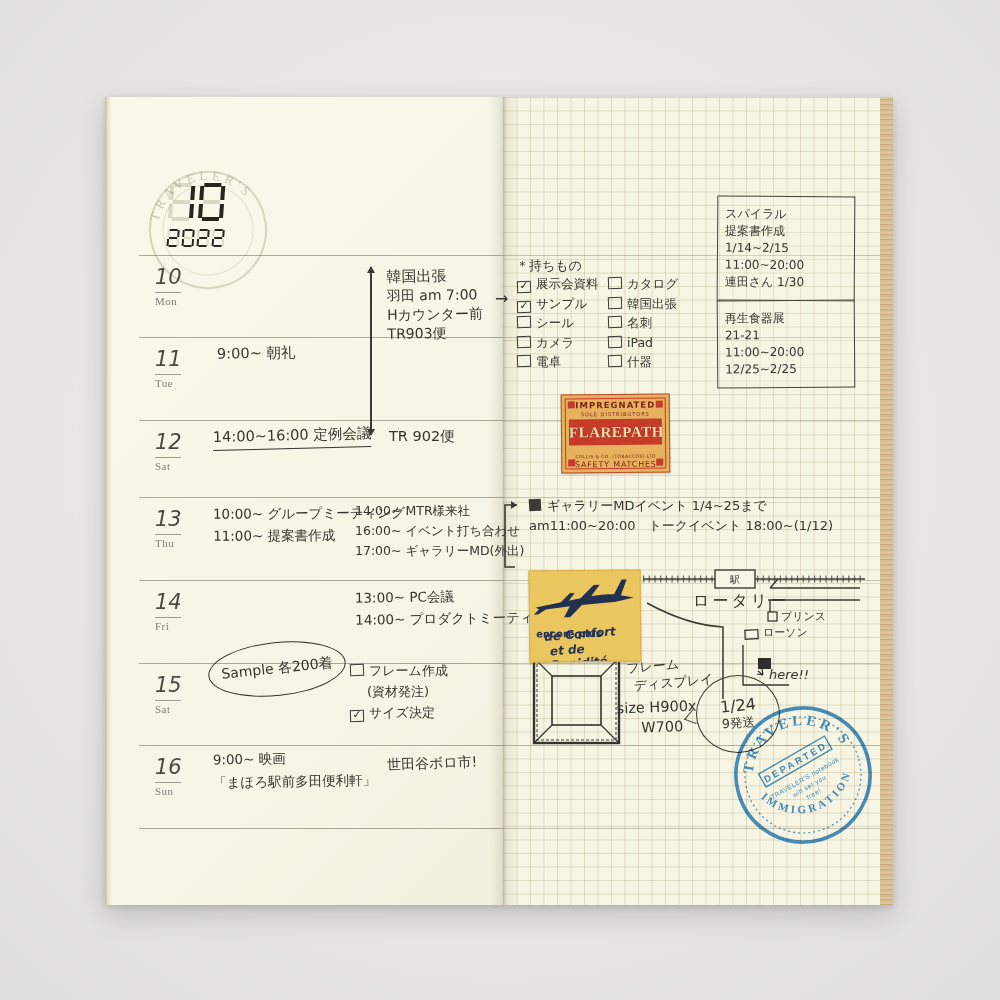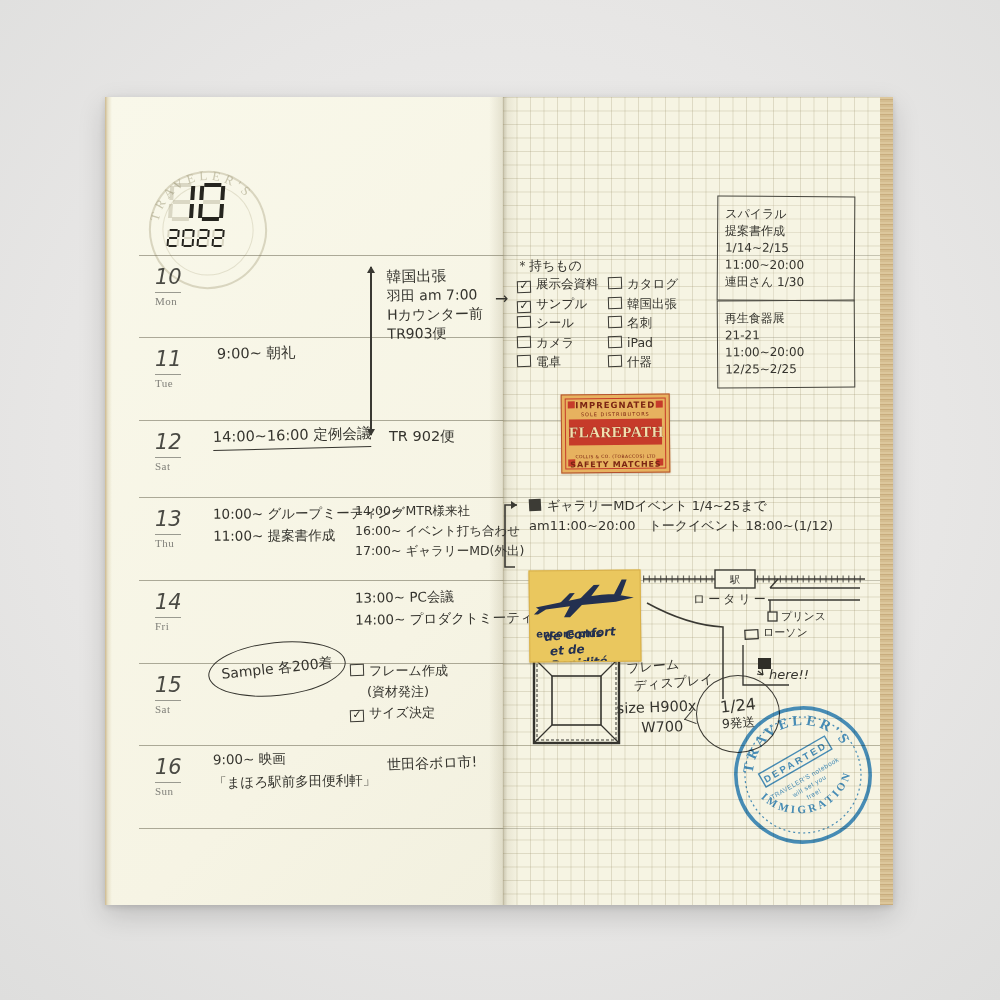--- a/index.html
+++ b/index.html
@@ -55,21 +55,21 @@
   #matchbox{position:absolute;background:#e7b25f;border:1px solid #b3502f;box-shadow:0 1px 2px rgba(80,50,20,.25);
             z-index:5;text-align:center;color:#4a2d15;}
   #matchbox .inner{position:absolute;left:3px;top:3px;right:3px;bottom:3px;border:1px solid #c63b2a;}
   #matchbox .sq{position:absolute;width:7px;height:7px;background:#c63b2a;}
   #matchbox .band{position:absolute;left:7px;right:7px;top:24px;height:26px;background:#c63b2a;
                   color:#f3dfae;font-family:"Liberation Serif",serif;font-weight:bold;font-size:15px;
                   letter-spacing:.5px;line-height:26px;text-shadow:0 0 1px #5e1409;}
   #matchbox .t1{position:absolute;left:0;right:0;top:5px;font-size:8.5px;font-weight:bold;letter-spacing:1px;color:#7c2513;}
   #matchbox .t2{position:absolute;left:0;right:0;top:16px;font-size:5px;letter-spacing:1px;color:#7c2513;}
   #matchbox .t3{position:absolute;left:0;right:0;bottom:13px;font-size:4.5px;letter-spacing:.4px;color:#7c2513;}
-  #matchbox .t4{position:absolute;left:0;right:0;bottom:3px;font-size:8px;font-weight:bold;letter-spacing:.8px;color:#7c2513;}
+  #matchbox .t4{position:absolute;left:0;right:0;bottom:3px;font-size:8px;font-weight:normal;letter-spacing:.8px;color:#7c2513;}
   
   #airline{position:absolute;background:#eac75e;border:1px solid #d8b04a;box-shadow:0 1px 2px rgba(80,60,20,.3);
            z-index:5;color:#233050;overflow:hidden;}
   #airline .l1{position:absolute;left:6px;top:44px;font-size:10px;font-weight:bold;margin-top:13px;}
   #airline .l2{position:absolute;left:14px;top:56px;font-size:12px;font-style:italic;font-weight:bold;transform:rotate(-4deg);}
   #airline .l3{position:absolute;left:20px;top:70px;font-size:12px;font-style:italic;font-weight:bold;transform:rotate(-4deg);}
   
   #bubble{position:absolute;border:1.6px solid #3a3933;border-radius:50%;z-index:5;
           display:flex;flex-direction:column;align-items:center;justify-content:center;}
   #bubble:before{content:"";position:absolute;left:-9px;top:34px;width:12px;height:12px;
@@ -279,21 +279,21 @@
       <rect x="76" y="3" width="40" height="18" fill="#f6f4e3" stroke="#3a3933" stroke-width="1.4"></rect>
       <text x="96" y="16" text-anchor="middle" font-size="10" fill="#3a3933">駅</text>
       <path d="M8 36 Q48 58 84 60 L84 132" fill="none" stroke="#3a3933" stroke-width="1.5"></path>
       <path d="M131 21 L221 21 M131 21 L139 12 M129 33 L221 33 M131 33 L131 45" fill="none" stroke="#3a3933" stroke-width="1.4"></path>
       <rect x="129" y="45" width="9" height="9" fill="none" stroke="#3a3933" stroke-width="1.3"></rect>
       <path d="M104 78 L104 112 L104 118 L150 118" fill="none" stroke="#3a3933" stroke-width="1.4"></path>
       <rect x="106" y="63" width="13" height="9" fill="none" stroke="#3a3933" stroke-width="1.3" transform="rotate(-3 112 67)"></rect>
       <rect x="119" y="91" width="13" height="11" fill="#2f2e28"></rect>
       <path d="M124 108 l-5 -4 m5 4 l-1 -6 m1 6 l-6 -1" stroke="#2f2e28" stroke-width="1.2" fill="none"></path>
     </svg>
-    <span class="abs hw" style="left:54px;top:24px;font-size:12px;letter-spacing:3px;">ロータリー</span>
+    <span class="abs hw" style="left:54px;top:24px;font-size:16px;letter-spacing:3px;">ロータリー</span>
     <span class="abs hw" style="left:142px;top:42px;font-size:11px;">プリンス</span>
     <span class="abs hw" style="left:124px;top:58px;font-size:11px;">ローソン</span>
     <span class="abs hw" style="left:130px;top:100px;font-size:13px;font-style:italic;">here!!</span>
   </div>
 
   <svg class="abs" style="left:424px;top:556px;z-index:4;" width="96" height="96" viewBox="0 0 96 96">
     <g fill="none" stroke="#35342e">
       <rect x="5" y="5" width="85" height="85" stroke-width="2.4"></rect>
       <rect x="8" y="8" width="79" height="79" stroke-width="1" stroke-dasharray="3 2"></rect>
       <rect x="23" y="23" width="49" height="49" stroke-width="1.6"></rect>

